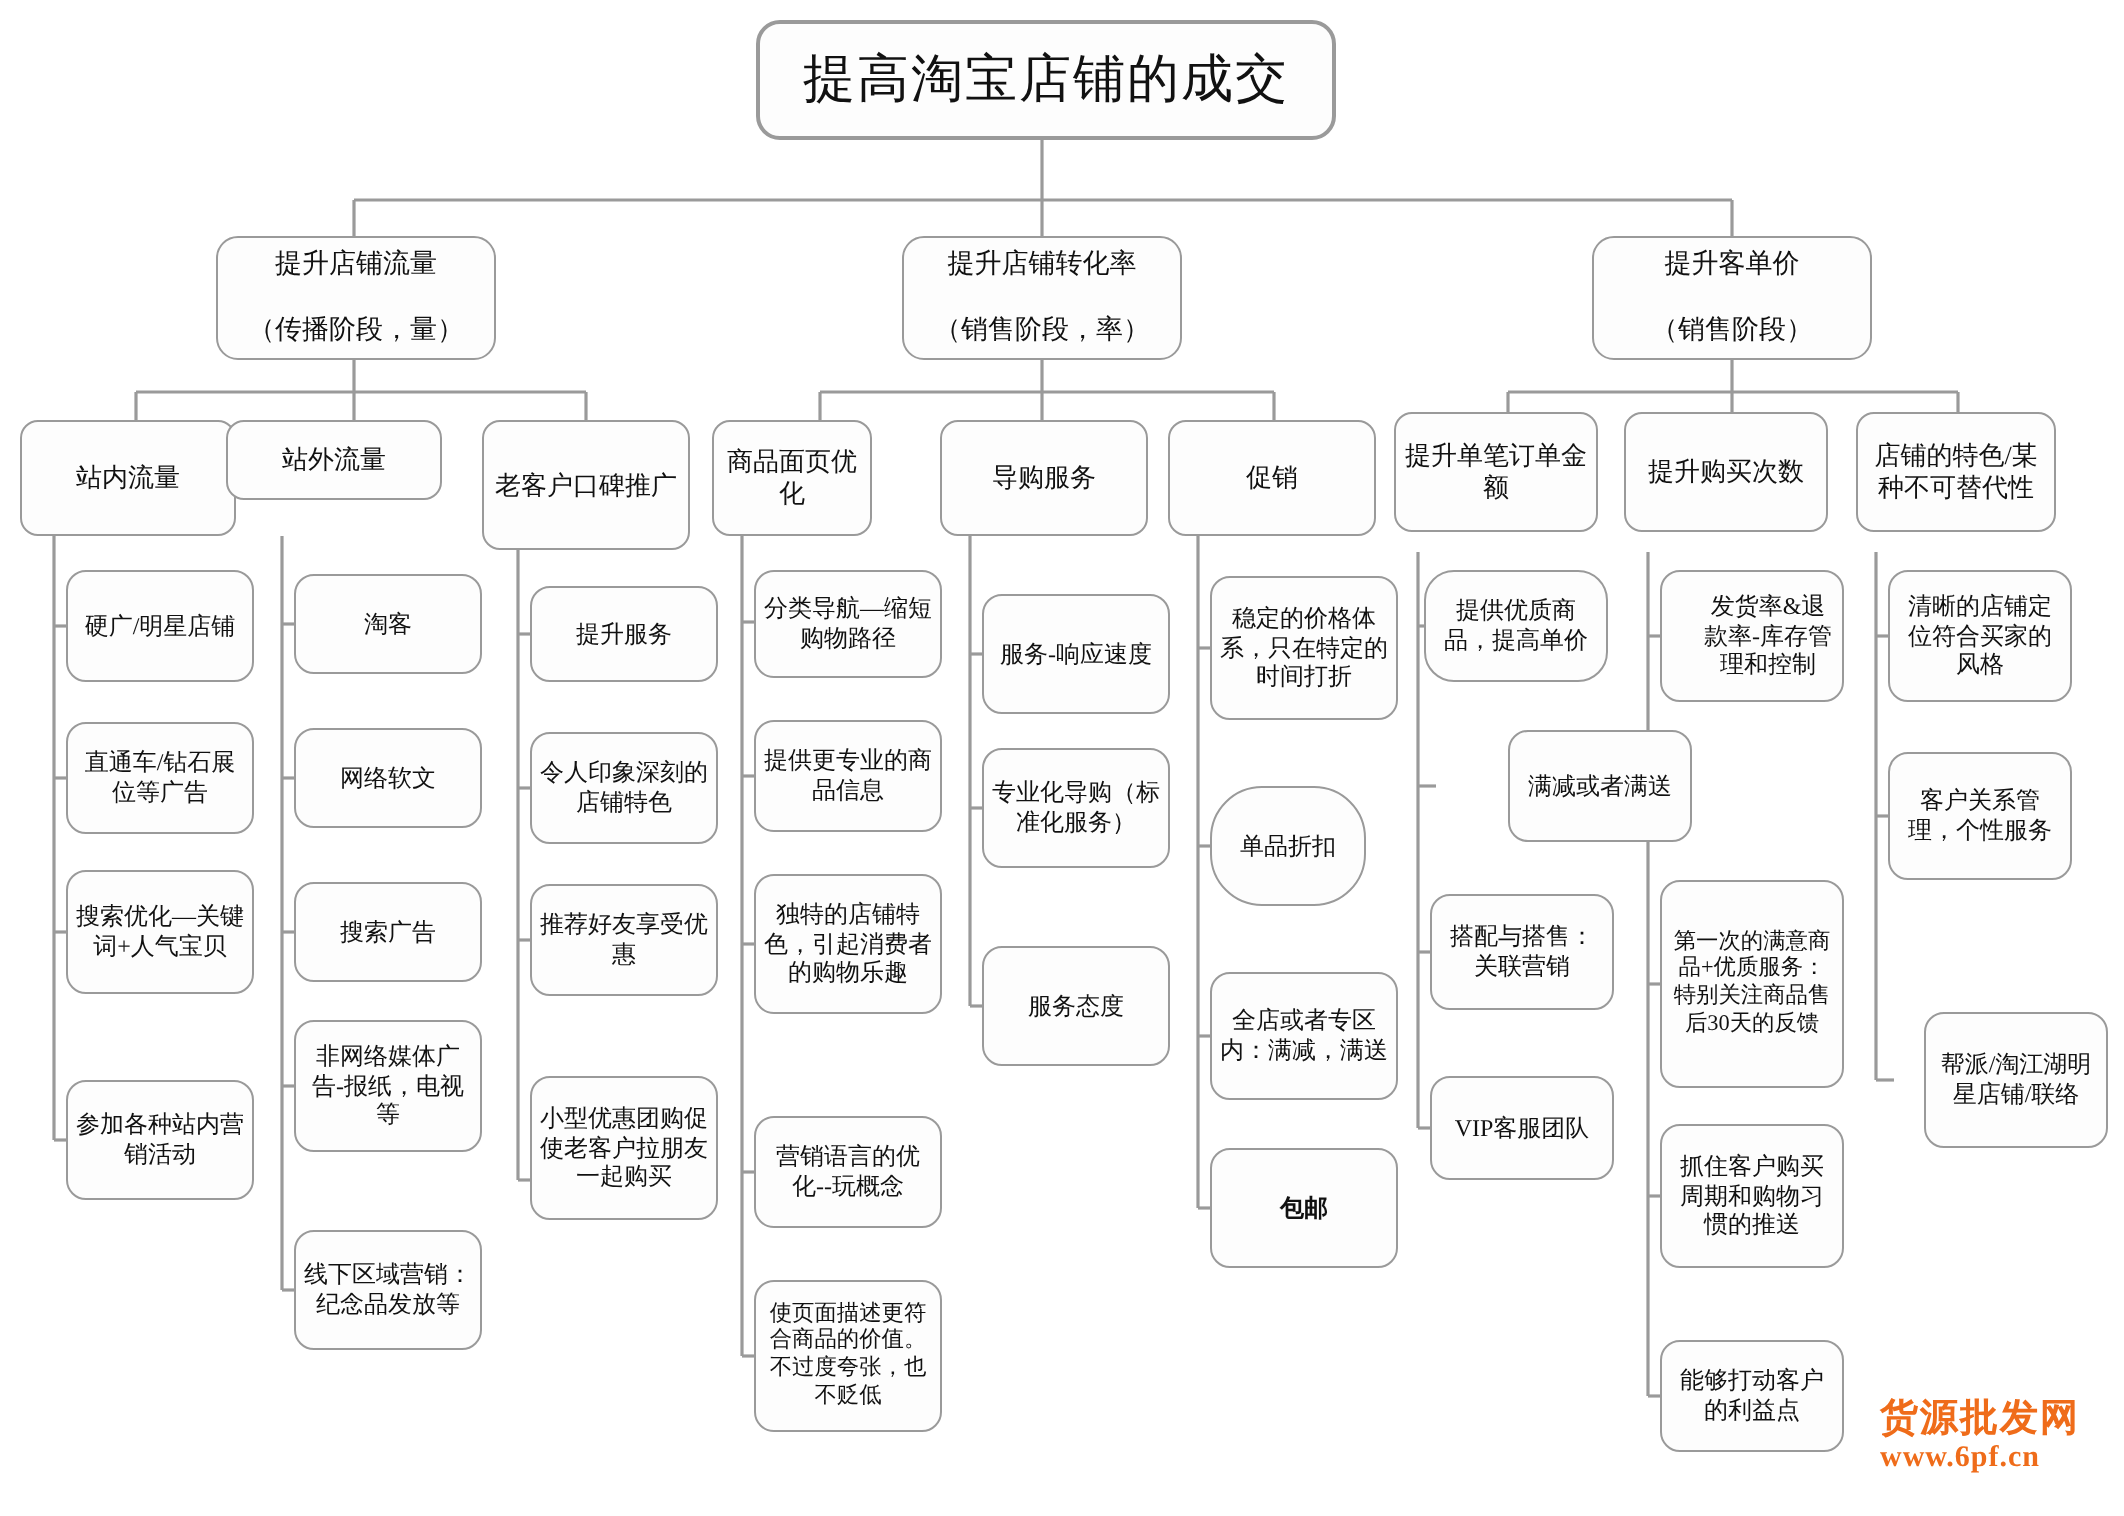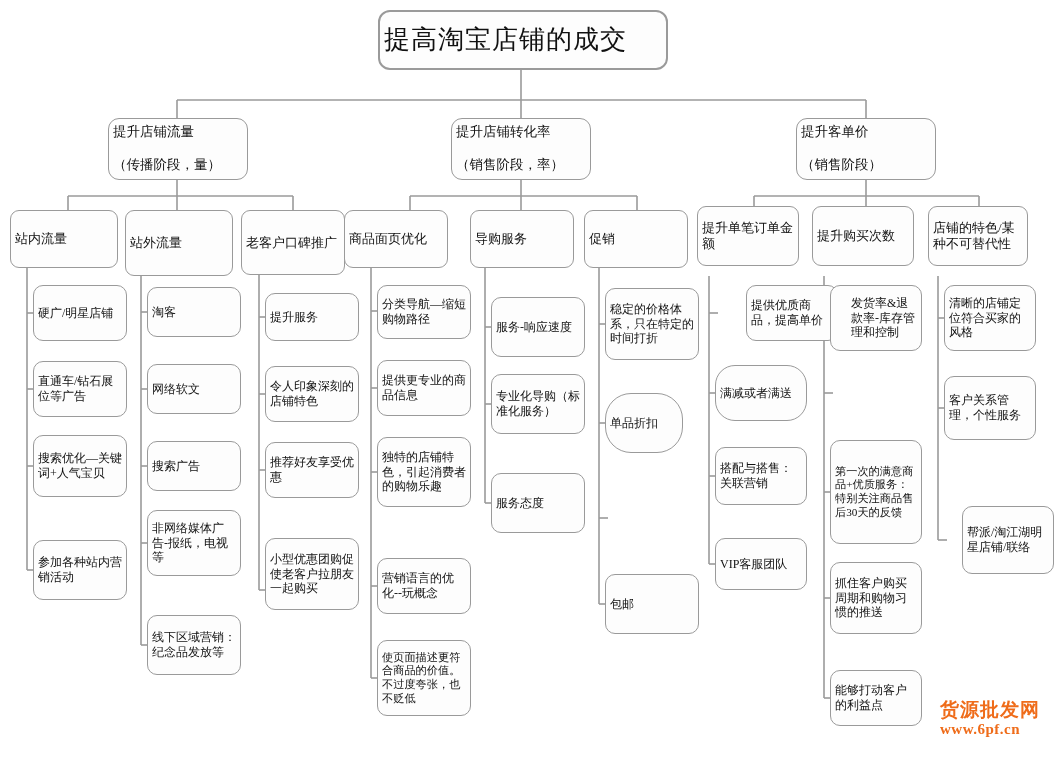--- a/index.html
+++ b/index.html
@@ -14,21 +14,21 @@
   svg.links{position:absolute;left:0;top:0;width:1062px;height:758px;pointer-events:none;}
   .node{
     position:absolute;
     box-sizing:border-box;
     border:1.6px solid #9a9a9a;
     border-radius:9px;
     background:#fdfdfd;
     display:flex;
     align-items:center;
     justify-content:center;
-    text-align:left;
+    text-align:center;
     color:#111111;
     line-height:1.22;
     padding:2px 4px;
     z-index:2;
   }
   .node span{display:block;width:100%;}
   .n-root{
     border-width:2px;border-radius:12px;
     font-size:26px;letter-spacing:1px;
   }
@@ -155,28 +155,28 @@
   <div class="node n-l2" style="left:796px;top:118px;width:140px;height:62px;">
     <span>
       <span>提升客单价</span><br>
       <span>（销售阶段）</span>
     </span>
   </div>
 
   <div class="node n-l3" style="left:10px;top:210px;width:108px;height:58px;">
     <span>站内流量</span>
   </div>
-  <div class="node n-l3" style="left:125px;top:210px;width:108px;height:66px;">
+  <div class="node n-l3" style="left:113px;top:210px;width:108px;height:40px;">
     <span>站外流量</span>
   </div>
   <div class="node n-l3" style="left:241px;top:210px;width:104px;height:65px;">
     <span>老客户口碑推广</span>
   </div>
 
-  <div class="node n-l3" style="left:344px;top:210px;width:104px;height:58px;">
+  <div class="node n-l3" style="left:356px;top:210px;width:80px;height:58px;">
     <span>商品面页优化</span>
   </div>
   <div class="node n-l3" style="left:470px;top:210px;width:104px;height:58px;">
     <span>导购服务</span>
   </div>
   <div class="node n-l3" style="left:584px;top:210px;width:104px;height:58px;">
     <span>促销</span>
   </div>
 
   <div class="node n-l3" style="left:697px;top:206px;width:102px;height:60px;">
@@ -256,28 +256,31 @@
   <div class="node n-leaf" style="left:491px;top:473px;width:94px;height:60px;">
     <span>服务态度</span>
     </div>
 
   <div class="node n-leaf" style="left:605px;top:288px;width:94px;height:72px;">
     <span>稳定的价格体系，只在特定的时间打折</span>
     </div>
   <div class="node n-leaf" style="left:605px;top:393px;width:78px;height:60px;border-radius:26px;">
     <span>单品折扣</span>
     </div>
-  <div class="node n-leaf" style="left:605px;top:574px;width:94px;height:60px;">
+  <div class="node n-leaf" style="left:605px;top:486px;width:94px;height:64px;">
+    <span>全店或者专区内：满减，满送</span>
+    </div>
+  <div class="node n-leaf" style="left:605px;top:574px;width:94px;height:60px;font-weight:bold;">
     <span>包邮</span>
     </div>
 
-  <div class="node n-leaf" style="left:746px;top:285px;width:92px;height:56px;">
+  <div class="node n-leaf" style="left:712px;top:285px;width:92px;height:56px;border-radius:15px;">
     <span>提供优质商品，提高单价</span>
     </div>
-  <div class="node n-leaf" style="left:715px;top:365px;width:92px;height:56px;border-radius:20px;">
+  <div class="node n-leaf" style="left:754px;top:365px;width:92px;height:56px;">
     <span>满减或者满送</span>
     </div>
   <div class="node n-leaf" style="left:715px;top:447px;width:92px;height:58px;">
     <span>搭配与搭售：关联营销</span>
     </div>
   <div class="node n-leaf" style="left:715px;top:538px;width:92px;height:52px;">
     <span>VIP客服团队</span>
     </div>
 
   <div class="node n-leaf" style="left:830px;top:285px;width:92px;height:66px;padding-left:20px;">

